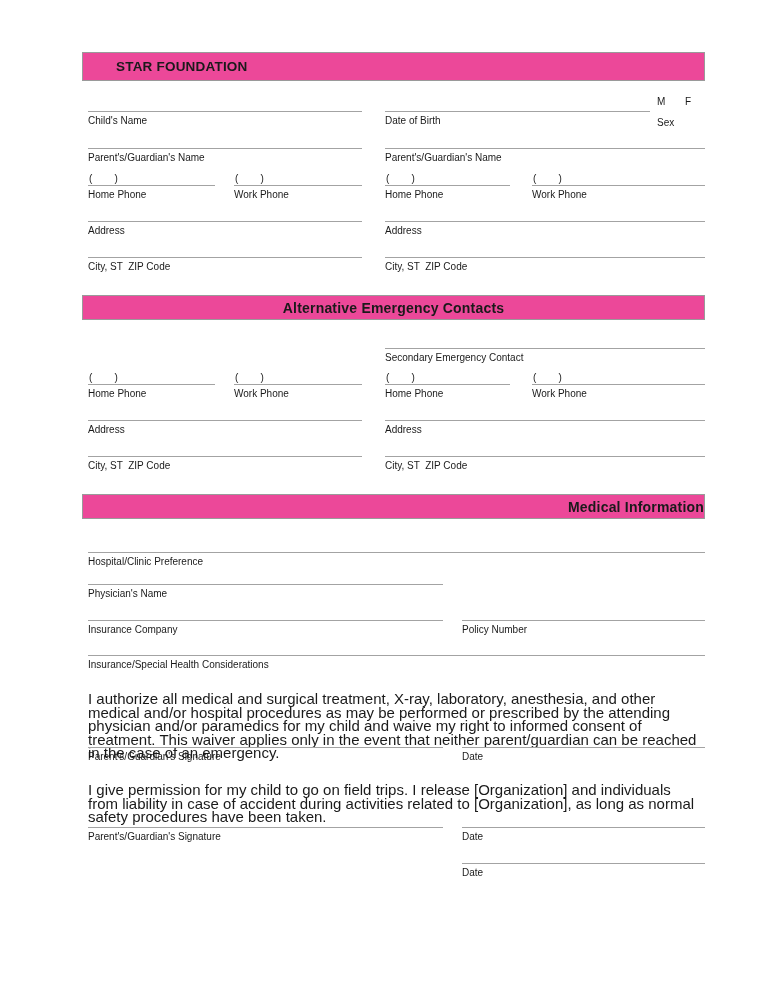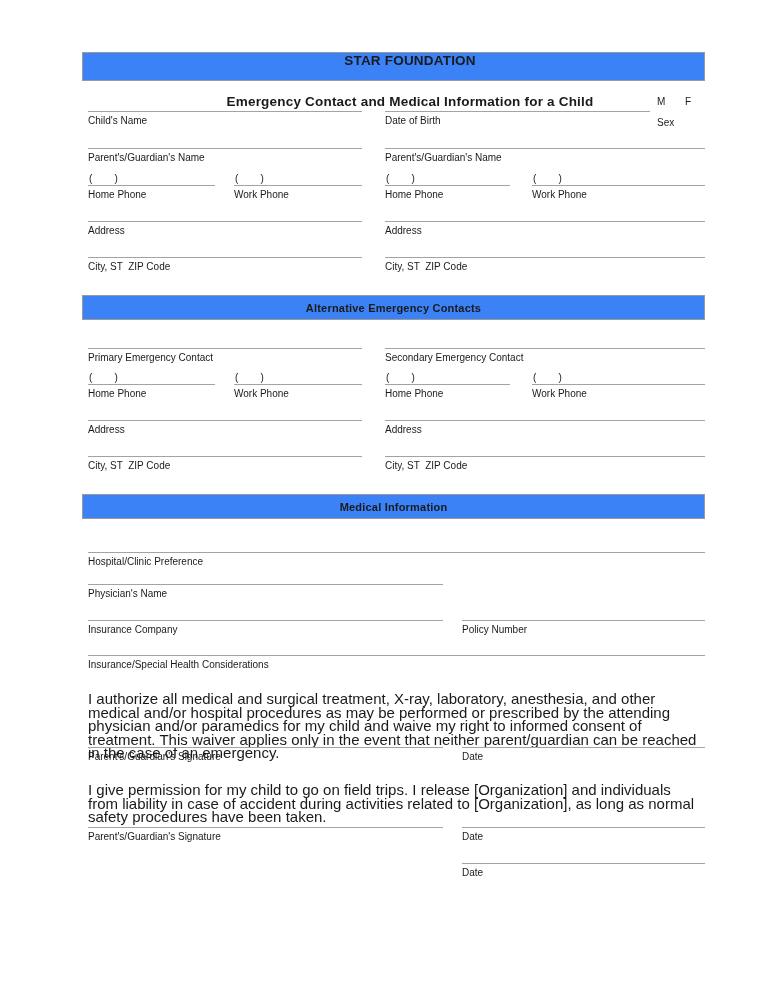--- a/index.html
+++ b/index.html
@@ -7,31 +7,30 @@
     position:relative;
     width:768px;height:994px;
     background:#ffffff;
     font-family:"Liberation Sans","DejaVu Sans",sans-serif;
     color:#1a1a1a;
     overflow:hidden;
   }
   .bar{
     position:absolute;
     left:82px;width:623px;
-    background:#3b82f6;
+    background:#ec4899;
     border:1px solid #9a9a9a;
     display:flex;align-items:center;
     box-sizing:border-box;
-    flex-direction:column;
   }
   .title-bar{top:52px;height:29px;padding-left:33px;gap:26px;}
   .title-org{font-size:13.5px;font-weight:bold;letter-spacing:.2px;}
   .title-doc{font-size:13.5px;font-weight:bold;letter-spacing:.2px;}
   .section-bar{justify-content:center;height:25px;}
-  .section-title{font-size:11px;font-weight:bold;letter-spacing:.2px;}
+  .section-title{font-size:14px;font-weight:bold;letter-spacing:.2px;}
   .field{
     position:absolute;
     border-top:1px solid #a3a3a3;
   }
   .flabel{
     font-size:10px;
     padding-top:3px;
     white-space:pre;
     color:#1a1a1a;
   }
@@ -55,21 +54,20 @@
     color:#1a1a1a;
   }
 </style>
 </head>
 <body>
 
 <div class="page">
 
   <div class="bar title-bar">
     <span class="title-org">STAR FOUNDATION</span>
-    <span class="title-doc">Emergency Contact and Medical Information for a Child</span>
   </div>
 
   <div class="static-text" style="left:657px;top:96px;">M</div>
   <div class="static-text" style="left:685px;top:96px;">F</div>
 
   <div class="field" style="left:385px;top:111px;width:265px">
     <div class="flabel">Date of Birth</div>
   </div>
   <div class="field" style="left:88px;top:111px;width:274px">
     <div class="flabel">Child's Name</div>
@@ -111,23 +109,20 @@
     <div class="flabel">City, ST  ZIP Code</div>
   </div>
   <div class="field" style="left:385px;top:257px;width:320px">
     <div class="flabel">City, ST  ZIP Code</div>
   </div>
 
   <div class="bar section-bar" style="top:295px;">
     <span class="section-title">Alternative Emergency Contacts</span>
   </div>
 
-  <div class="field" style="left:88px;top:348px;width:274px">
-    <div class="flabel">Primary Emergency Contact</div>
-  </div>
   <div class="field" style="left:385px;top:348px;width:320px">
     <div class="flabel">Secondary Emergency Contact</div>
   </div>
 
   <div class="field" style="left:88px;top:384px;width:127px">
     <span class="parens">(        )</span>
     <div class="flabel">Home Phone</div>
   </div>
   <div class="field" style="left:234px;top:384px;width:128px">
     <span class="parens">(        )</span>
@@ -149,21 +144,21 @@
     <div class="flabel">Address</div>
   </div>
 
   <div class="field" style="left:88px;top:456px;width:274px">
     <div class="flabel">City, ST  ZIP Code</div>
   </div>
   <div class="field" style="left:385px;top:456px;width:320px">
     <div class="flabel">City, ST  ZIP Code</div>
   </div>
 
-  <div class="bar section-bar" style="top:494px;">
+  <div class="bar section-bar" style="top:494px;justify-content:flex-end;">
     <span class="section-title">Medical Information</span>
   </div>
 
   <div class="field" style="left:88px;top:552px;width:617px">
     <div class="flabel">Hospital/Clinic Preference</div>
   </div>
 
   <div class="field" style="left:88px;top:584px;width:355px">
     <div class="flabel">Physician's Name</div>
   </div>

